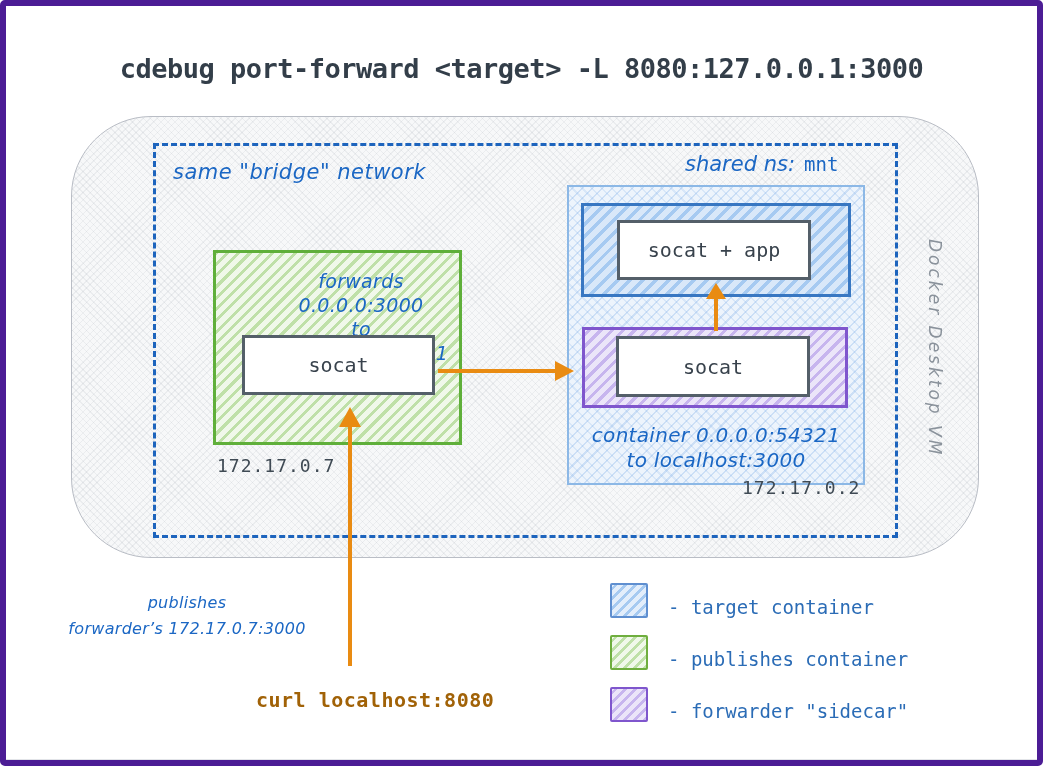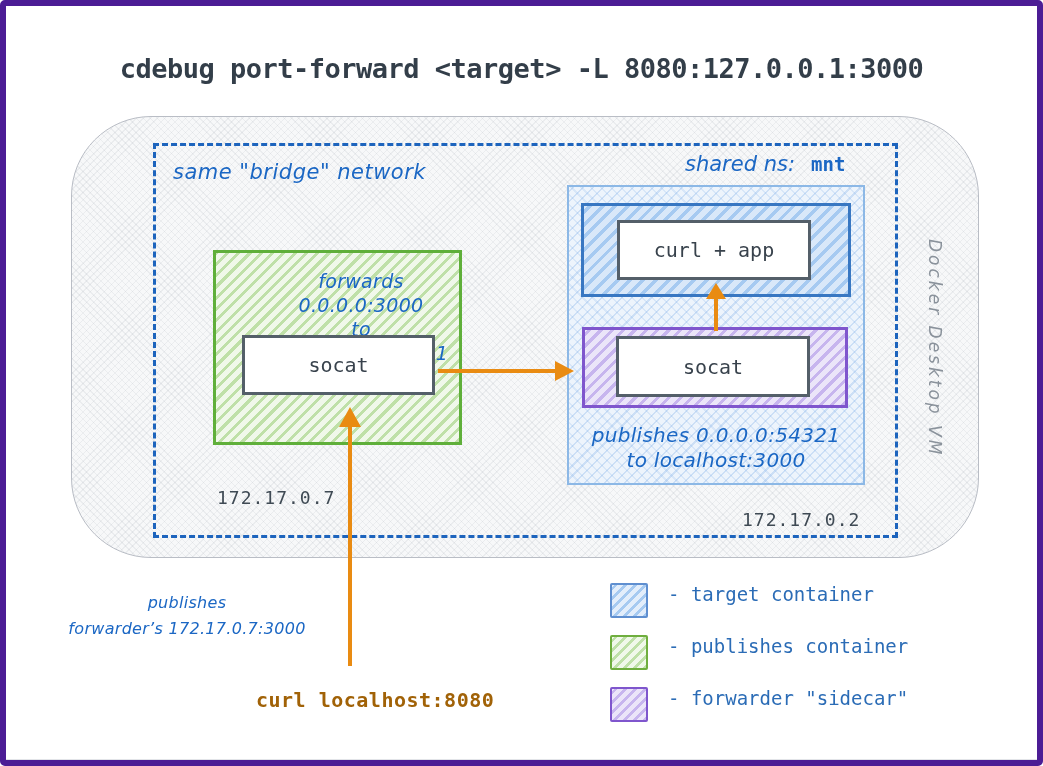--- a/index.html
+++ b/index.html
@@ -62,39 +62,39 @@
     position: absolute;
     background: #ffffff; border: 3px solid #545f69;
     display: flex; align-items: center; justify-content: center;
     font-family: "DejaVu Sans Mono", monospace;
     font-size: 20px; font-weight: 500; color: #38424c;
   }
   .socat1 { left: 26px; top: 82px; width: 193px; height: 60px; }
   .ip-label {
     position: absolute;
     font-family: "DejaVu Sans Mono", monospace;
-    font-size: 18px; font-weight: 500; color: #3f4a54; letter-spacing: 1px; margin-top: 32px;
+    font-size: 18px; font-weight: 500; color: #3f4a54; letter-spacing: 1px;
   }
   .ip-forwarder { left: 61px; top: 309px; }
   .ip-target { left: 586px; top: 331px; text-align: center; }
   
   .sharedns {
     position: absolute; left: 411px; top: 39px; width: 298px; height: 300px;
     border: 2px solid #8cb8e6;
     background-color: #edf4fc;
     background-image:
       repeating-linear-gradient(-45deg, rgba(120,170,230,0.28) 0 1.5px, transparent 1.5px 7px),
       repeating-linear-gradient(45deg, rgba(120,170,230,0.18) 0 1.5px, transparent 1.5px 7px);
   }
   .sharedns-label {
     position: absolute; left: 529px; top: 6px;
-    display: flex; align-items: baseline; gap: 16px;
+    display: flex; align-items: baseline; gap: 9px;
   }
   .sharedns-label .ns { font-size: 21px; }
-  .sharedns-label .nsv { font-size: 19px; font-weight: 700; color: #1b67c4; }
+  .sharedns-label .nsv { font-size: 19px; font-weight: 400; color: #1b67c4; }
   .target-box {
     position: absolute; left: 12px; top: 16px; width: 270px; height: 94px;
     border: 3px solid #3877c2;
     background-color: #d9e8f9;
     background-image: repeating-linear-gradient(-45deg, #a6caf1 0 3.5px, transparent 3.5px 9px);
   }
   .nginx-box { left: 33px; top: 14px; width: 194px; height: 60px; }
   .sidecar-box {
     position: absolute; left: 13px; top: 140px; width: 266px; height: 81px;
     border: 3px solid #7f56cd;
@@ -126,21 +126,21 @@
     position: absolute; left: 28px; top: 584px; width: 306px;
     text-align: center; font-size: 16px; line-height: 26px; letter-spacing: 0.3px;
   }
   .curl {
     position: absolute; left: 250px; top: 682px;
     font-family: "DejaVu Sans Mono", monospace;
     font-size: 20px; font-weight: 600; color: #a16207; letter-spacing: 0.5px;
   }
   
   .legend { position: absolute; left: 604px; top: 577px; }
-  .legend-row { display: flex; align-items: flex-start; gap: 20px; margin-bottom: 17px; }
+  .legend-row { display: flex; align-items: flex-end; gap: 20px; margin-bottom: 17px; }
   .swatch { width: 38px; height: 35px; border-radius: 2px; }
   .swatch-target {
     border: 2.5px solid #5f8fd0;
     background-color: #e3eefb;
     background-image: repeating-linear-gradient(-45deg, #a6caf1 0 2.5px, transparent 2.5px 7px);
   }
   .swatch-forwarder {
     border: 2.5px solid #6fae3e;
     background-color: #f0f8ea;
     background-image: repeating-linear-gradient(-45deg, #bfe0a8 0 2.5px, transparent 2.5px 7px);
@@ -184,30 +184,30 @@
       <div class="ip-label ip-forwarder">172.17.0.7</div>
 
       <div class="sharedns-label">
         <span class="ns ink">shared ns:</span>
         <span class="nsv code">mnt</span>
       </div>
 
       <div class="sharedns">
         <div class="target-box">
           <div class="proc-box nginx-box">
-            <span>curl + app</span>
+            <span>socat + app</span>
           </div>
         </div>
         <div class="sidecar-box">
           <div class="proc-box socat2">
             <span>socat</span>
           </div>
         </div>
         <div class="sc-note ink">
-          <div>publishes 0.0.0.0:54321</div>
+          <div>container 0.0.0.0:54321</div>
           <div>to localhost:3000</div>
         </div>
       </div>
       <div class="ip-label ip-target">172.17.0.2</div>
     </div>
   </div>
 
   <div class="aline arrow-h-line"></div>
   <div class="ahead arrow-h-head"></div>
   <div class="aline arrow-v1-line"></div>

